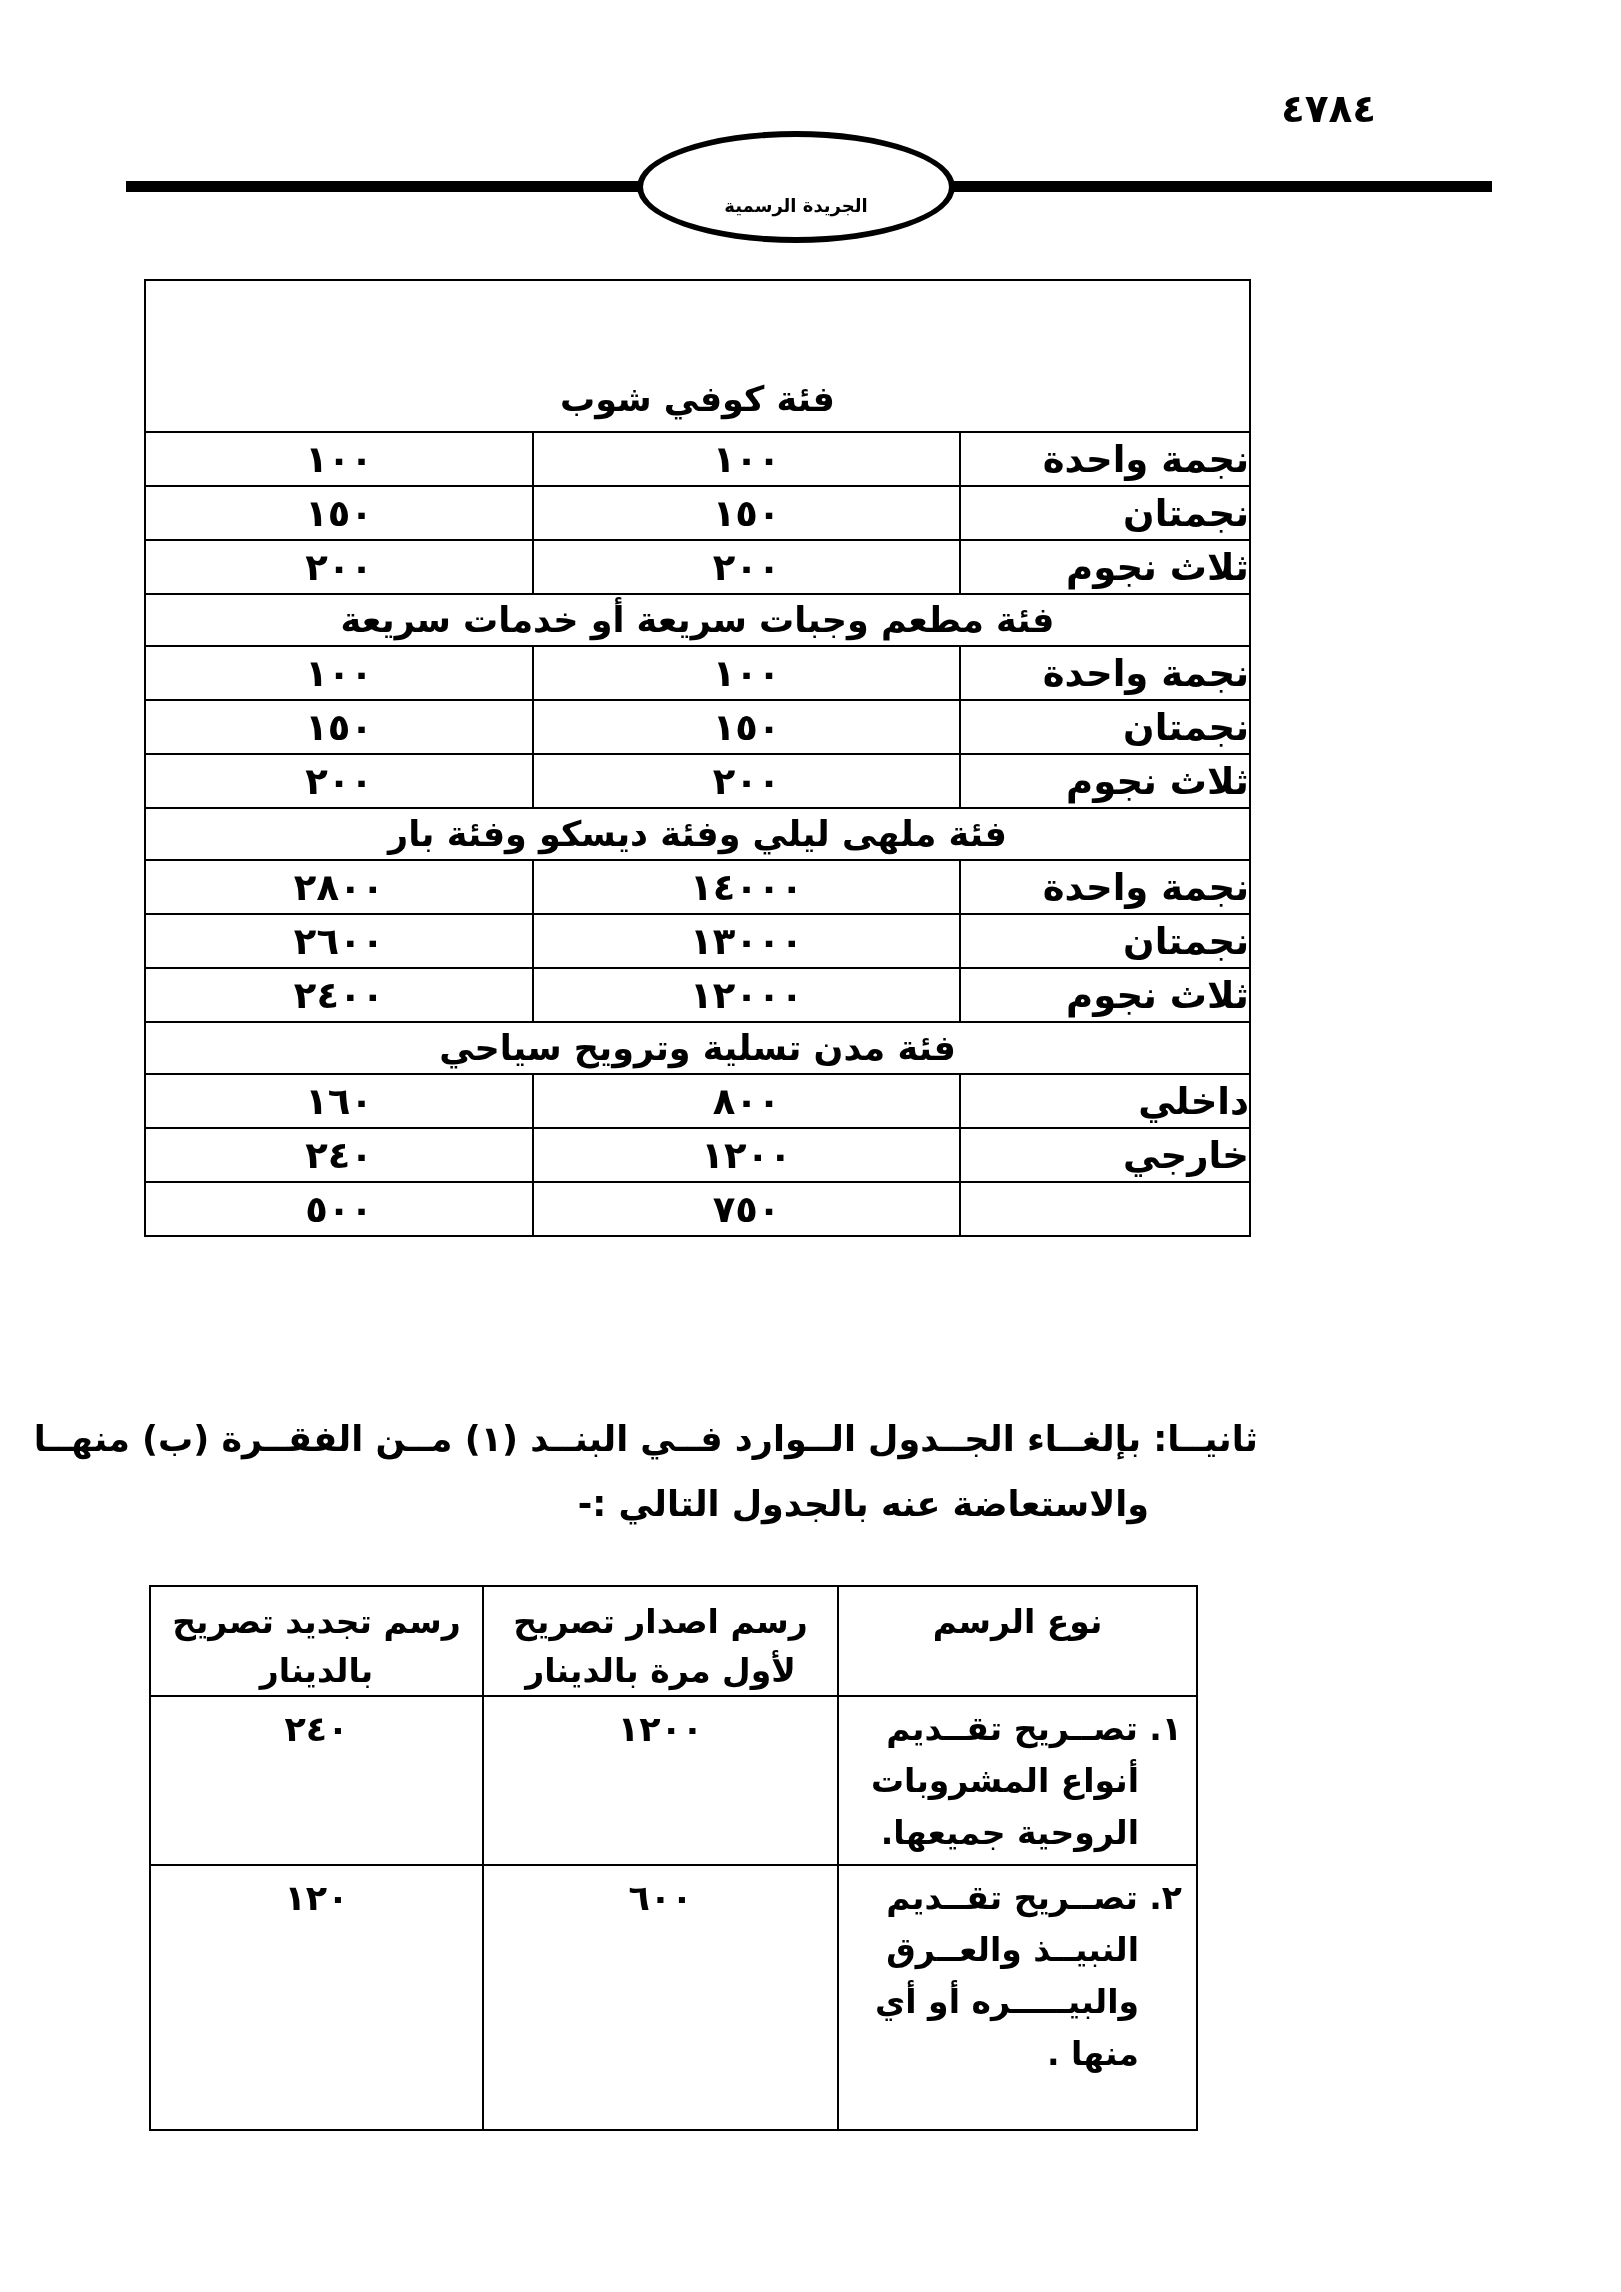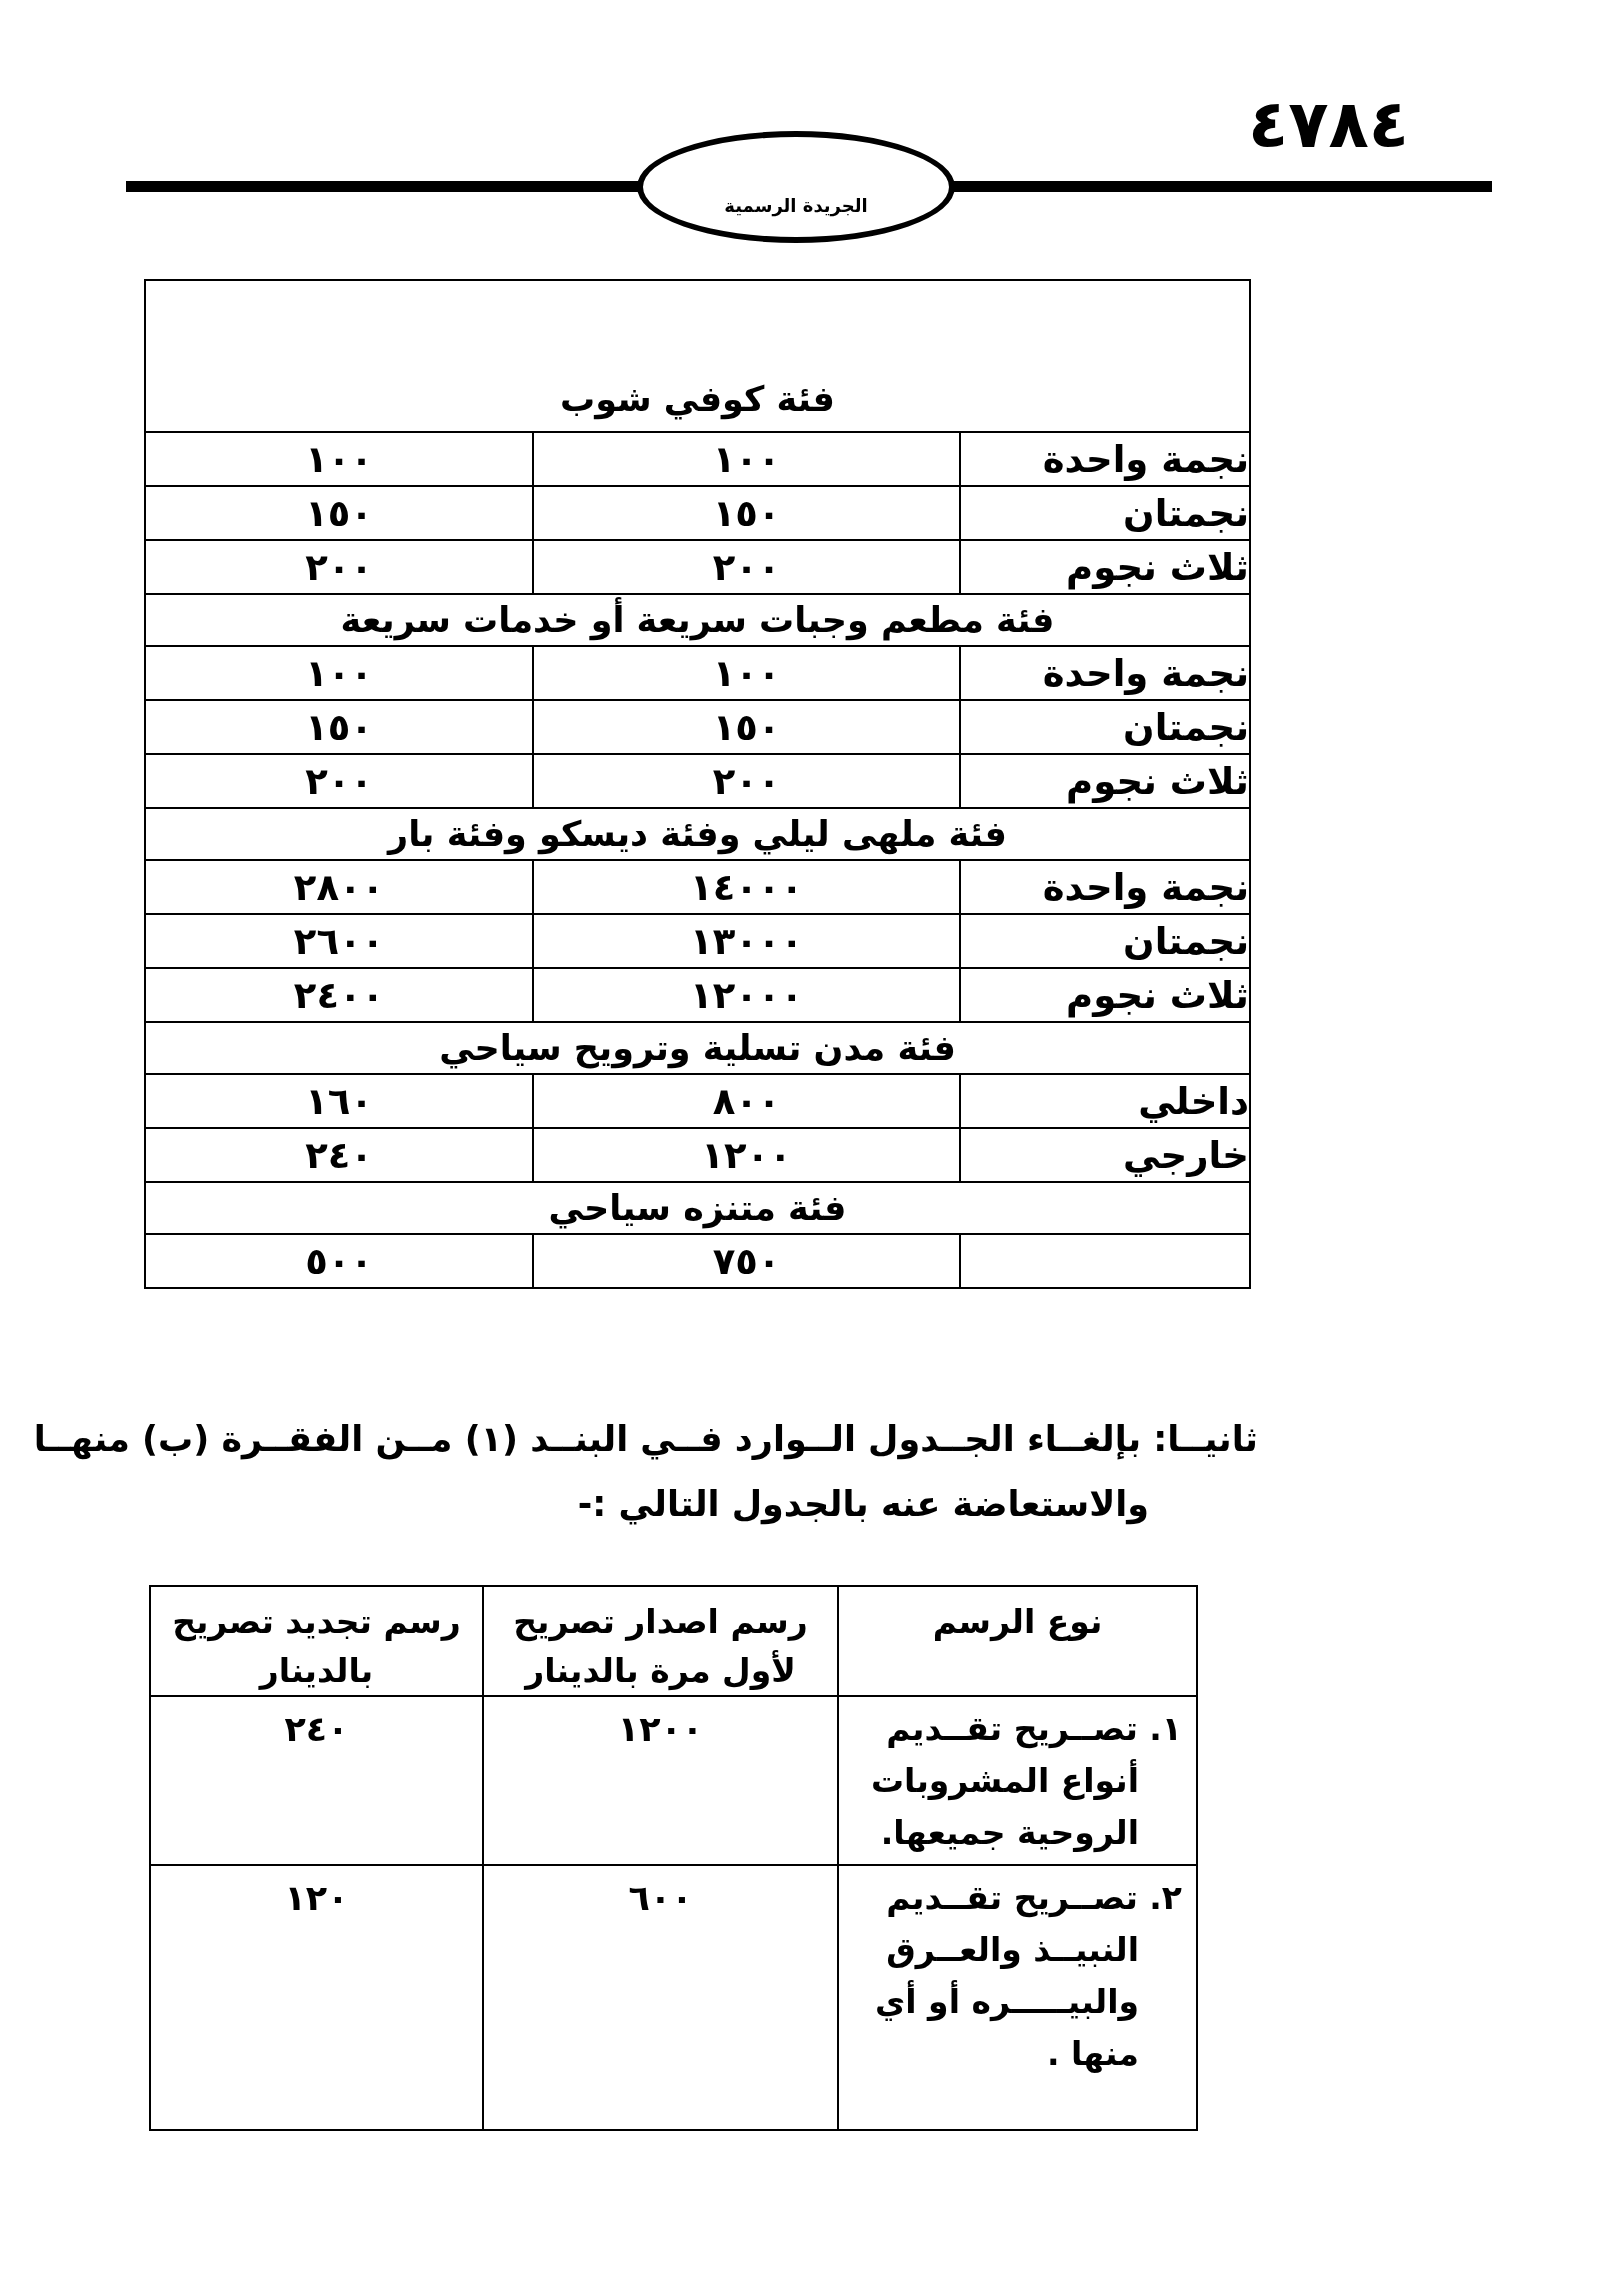--- a/index.html
+++ b/index.html
@@ -8,21 +8,21 @@
     position:relative;
     font-family:"DejaVu Sans", sans-serif;
     color:#000;
     direction:rtl;
     overflow:hidden;
   }
 
   
   .page-number {
     position:absolute; top:86px; left:1245px; width:167px;
-    text-align:center; font-size:66px; font-weight:bold; letter-spacing:2px;
+    text-align:center; font-size:39px; font-weight:bold; letter-spacing:2px;
   }
   .header-rule {
     position:absolute; top:181px; left:126px; width:1366px; height:10.8px;
     background:#000; z-index:1;
   }
   .gazette-seal {
     position:absolute; top:131px; left:637px; width:318px; height:112px;
     border:6.9px solid #000; border-radius:50%; background:#fff; z-index:2;
     display:flex; align-items:center; justify-content:center;
     padding-top:37px;
@@ -156,23 +156,20 @@
       <td>١٦٠</td>
     </tr>
     <tr>
       <td class="lbl">خارجي</td>
       <td>١٢٠٠</td>
       <td>٢٤٠</td>
     </tr>
   </tbody>
 
   <tbody>
-    <tr class="sec">
-      <td colspan="3">فئة متنزه سياحي</td>
-    </tr>
     <tr>
       <td class="lbl"></td>
       <td>٧٥٠</td>
       <td>٥٠٠</td>
     </tr>
   </tbody>
 </table>
 
 <div class="para-line l1">ثانيــا: بإلغــاء الجــدول الــوارد فــي البنــد (١) مــن الفقــرة (ب) منهــا</div>
 <div class="para-line l2">والاستعاضة عنه بالجدول التالي :-</div>

